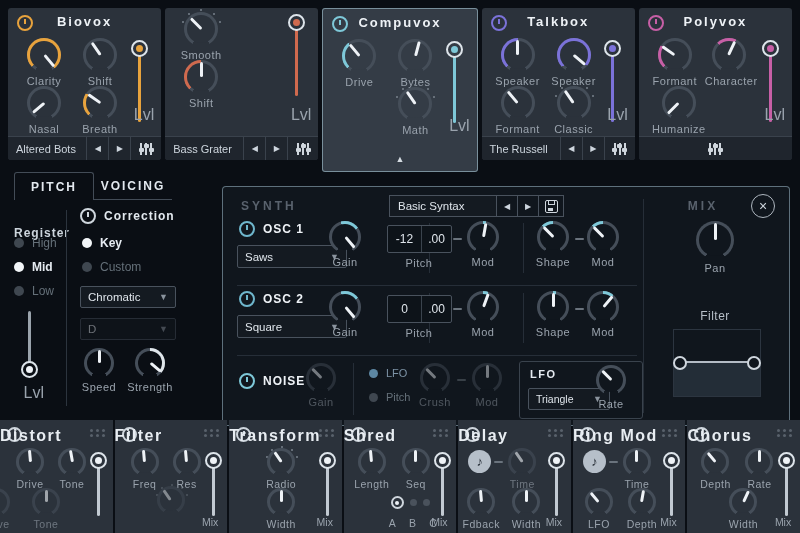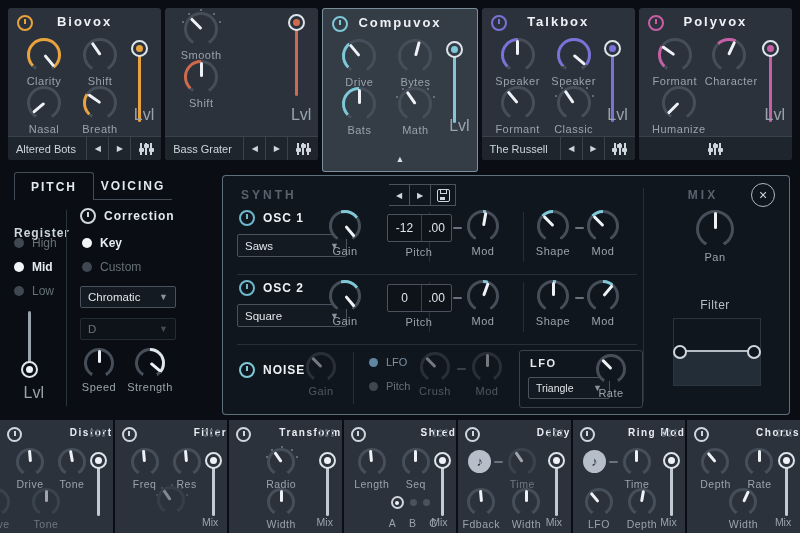--- a/index.html
+++ b/index.html
@@ -60,21 +60,21 @@
   .preset.center{justify-content:center;align-items:center;border-radius:0 0 3px 3px}
   .expander{height:24px;flex:0 0 auto;display:flex;align-items:center;justify-content:center;color:#d5dce2;font-size:9px}
   .lvltxt{position:absolute;font-size:16px;color:#9aa3ad;text-align:right}
   
   .lp{position:absolute;left:0;top:166px;width:184px;height:252px}
   .tabs{position:absolute;top:6px;left:14px;width:158px;height:27px;display:flex;border-bottom:1px solid #434c57}
   .tab{flex:1;display:flex;align-items:center;justify-content:center;font-weight:bold;font-size:12px;letter-spacing:2px;color:#e3e9ef}
   .tab.active{border:1px solid #434c57;border-bottom:none;border-radius:3px 3px 0 0;background:#0a0e14;margin-bottom:-1px}
   .lp .sechead{position:absolute;font-size:12px;letter-spacing:1px;color:#cdd5dd;font-weight:bold}
   
-  .panel{position:absolute;left:222px;top:175px;width:566px;height:238px;background:#10161d;
+  .panel{position:absolute;left:222px;top:186px;width:566px;height:238px;background:#10161d;
          border:1px solid rgba(158,188,202,.55);border-radius:4px;--kbg:#10161d}
   .ptitle{position:absolute;font-size:12px;font-weight:bold;letter-spacing:3px;color:#59626d}
   .secname{position:absolute;display:flex;align-items:center;gap:8px;font-size:12px;font-weight:bold;letter-spacing:1px;color:#eef2f6}
   .pitchbox{position:absolute;display:flex;border:1px solid #49525d;border-radius:2px;background:#0d1319;height:26px}
   .pcell{display:flex;align-items:center;justify-content:center;font-size:12px;color:#dfe5eb}
   .pcell:first-child{width:33px;border-right:1px solid #3a434d}
   .pcell:last-child{width:29px}
   .flabel{position:absolute;font-size:11px;color:#9aa3ad;text-align:center;letter-spacing:.5px}
   .presetbox{position:absolute;display:flex;height:22px}
   .presetbox .name{width:98px;border:1px solid #49525d;display:flex;align-items:center;padding-left:8px;font-size:11.5px;color:#dfe5eb;background:#141a21}
@@ -85,21 +85,21 @@
   .closex{position:absolute;width:22px;height:22px;border:1.5px solid #aeb6bf;border-radius:50%;display:flex;
           align-items:center;justify-content:center;font-size:14px;color:#cfd6dd}
   .lfobox{position:absolute;border:1px solid #3a434d;border-radius:3px}
   .fgraph{position:absolute;border:1px solid #2c3540}
   .ffill{position:absolute;left:0;right:0;top:33px;bottom:0;background:#232d37}
   .fline{position:absolute;left:4px;right:4px;top:31px;height:2px;background:#b4bcc5}
   .fnode{position:absolute;top:26px;width:10px;height:10px;border:2px solid #cfd6dd;border-radius:50%;background:#10161d}
   
   .fx{position:absolute;left:0;right:0;top:420px;height:113px;display:flex;gap:2px;--kbg:#2b323b;--a:#cfd6dd}
   .fxm{position:relative;flex:1;background:#2b323b;overflow:hidden}
-  .fxt{position:absolute;top:7px;left:0;right:0;text-align:right;font-size:10px;font-weight:bold;letter-spacing:1.5px;color:#e8edf2}
+  .fxt{position:absolute;top:7px;left:0;right:0;text-align:left;font-size:16px;font-weight:bold;letter-spacing:1.5px;color:#e8edf2}
   .fxm .pwr{position:absolute;left:7px;top:7px;width:11px;height:11px}
   .dots{position:absolute;right:20px;top:9px;width:3px;height:3px;border-radius:50%;background:#58616b;
         box-shadow:6px 0 0 #58616b,12px 0 0 #58616b,0 5px 0 #58616b,6px 5px 0 #58616b,12px 5px 0 #58616b}
   .fxm .kw{width:44px}
   .fxm .klabel{font-size:10.5px;margin-top:2px}
   .mixlbl{position:absolute;right:1px;top:96px;width:32px;text-align:center;font-size:10.5px;color:#9aa3ad}
   .fxm .vsl{right:5px;top:32px;height:66px}
   .fxm .vthumb::after{background:#eef2f6}
   .note{position:absolute;width:23px;height:23px;border-radius:50%;background:#b6bfc9;color:#2a313a;
         display:flex;align-items:center;justify-content:center;font-size:13px}
@@ -230,29 +230,20 @@
         <div class="klabel">Drive</div>
       </div>
       <div class="kw" style="left:68px;top:4px">
         <div class="kn k34" style="--ind:15deg">
             <i class="kring"></i>
             <i class="kin"></i>
             <i class="kind"></i>
           </div>
         <div class="klabel">Bytes</div>
       </div>
-      <div class="kw" style="left:12px;top:52px">
-        <div class="kn k34" style="--ind:0deg">
-            <i class="kring"></i>
-            <i class="karc" style="--af:-135deg;--as:135deg"></i>
-            <i class="kin"></i>
-            <i class="kind"></i>
-          </div>
-        <div class="klabel">Bats</div>
-      </div>
       <div class="kw" style="left:68px;top:52px">
         <div class="kn k34" style="--ind:-35deg">
             <i class="ticks"></i>
             <i class="kring"></i>
             <i class="kin"></i>
             <i class="kind"></i>
           </div>
         <div class="klabel">Math</div>
       </div>
       <div class="vsl" style="right:13px;top:6px;height:84px">
@@ -438,20 +429,21 @@
         <i class="kind"></i>
       </div>
     <div class="klabel">Strength</div>
   </div>
 </div>
 
 <div class="panel" style="--a: #7ec8d8;">
   <div class="ptitle" style="left:18px;top:12px">SYNTH</div>
 
   <div class="presetbox" style="left:166px;top:8px">
+    <span class="name">Basic Syntax</span>
     <span class="pb">◀</span>
     <span class="pb">▶</span>
     <span class="pb" style="width:24px">
         <i class="savei"></i>
       </span>
   </div>
 
   <div class="ptitle" style="left:440px;top:12px;width:80px;text-align:center">MIX</div>
   <div class="closex" style="left:528px;top:7px">×</div>
   <i class="vdiv" style="left:420px;top:12px;height:214px"></i>

